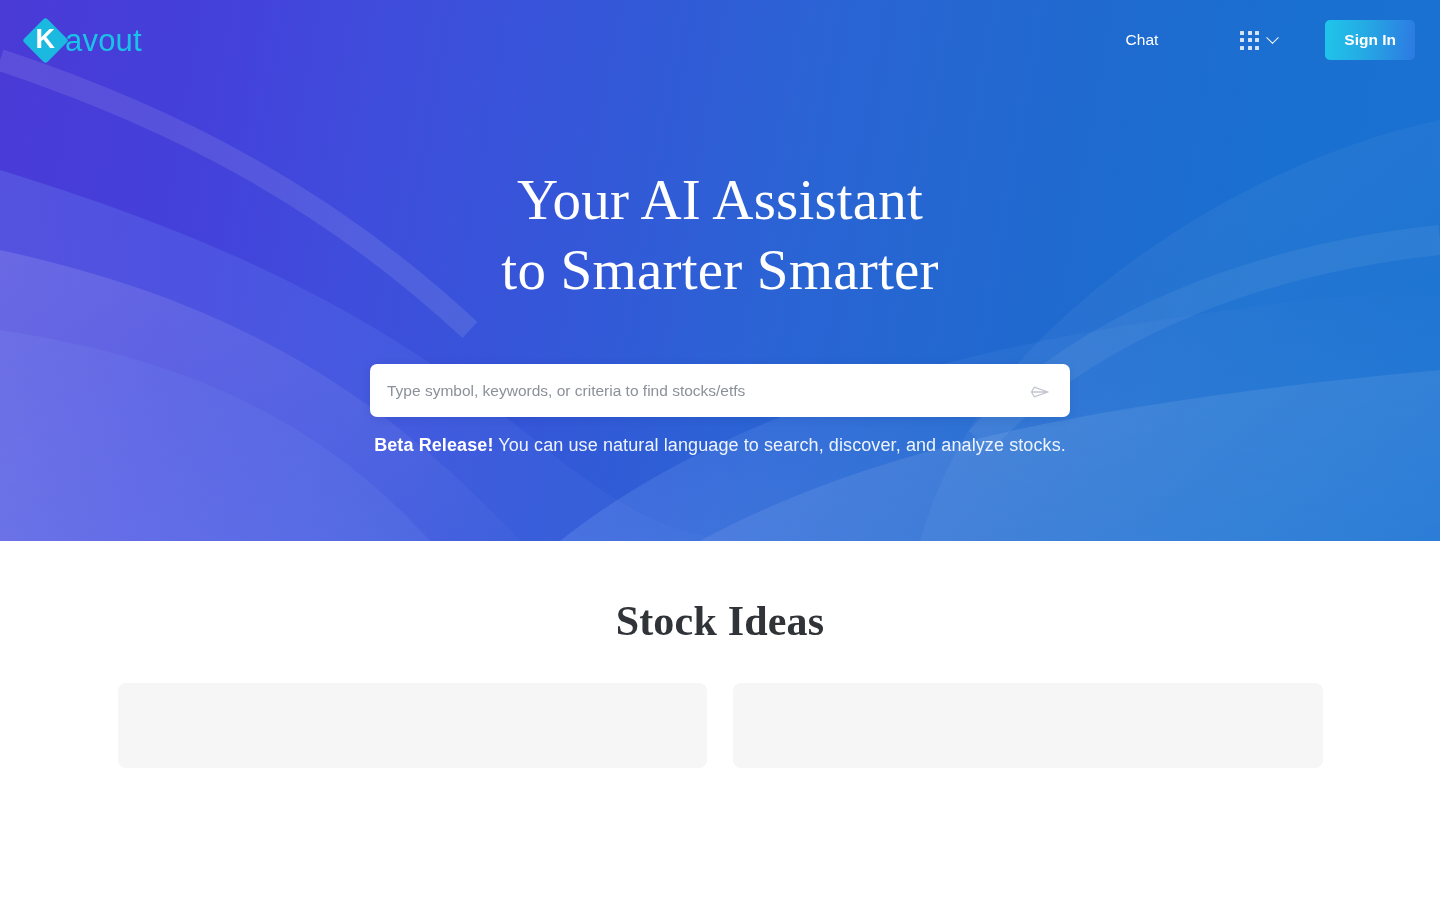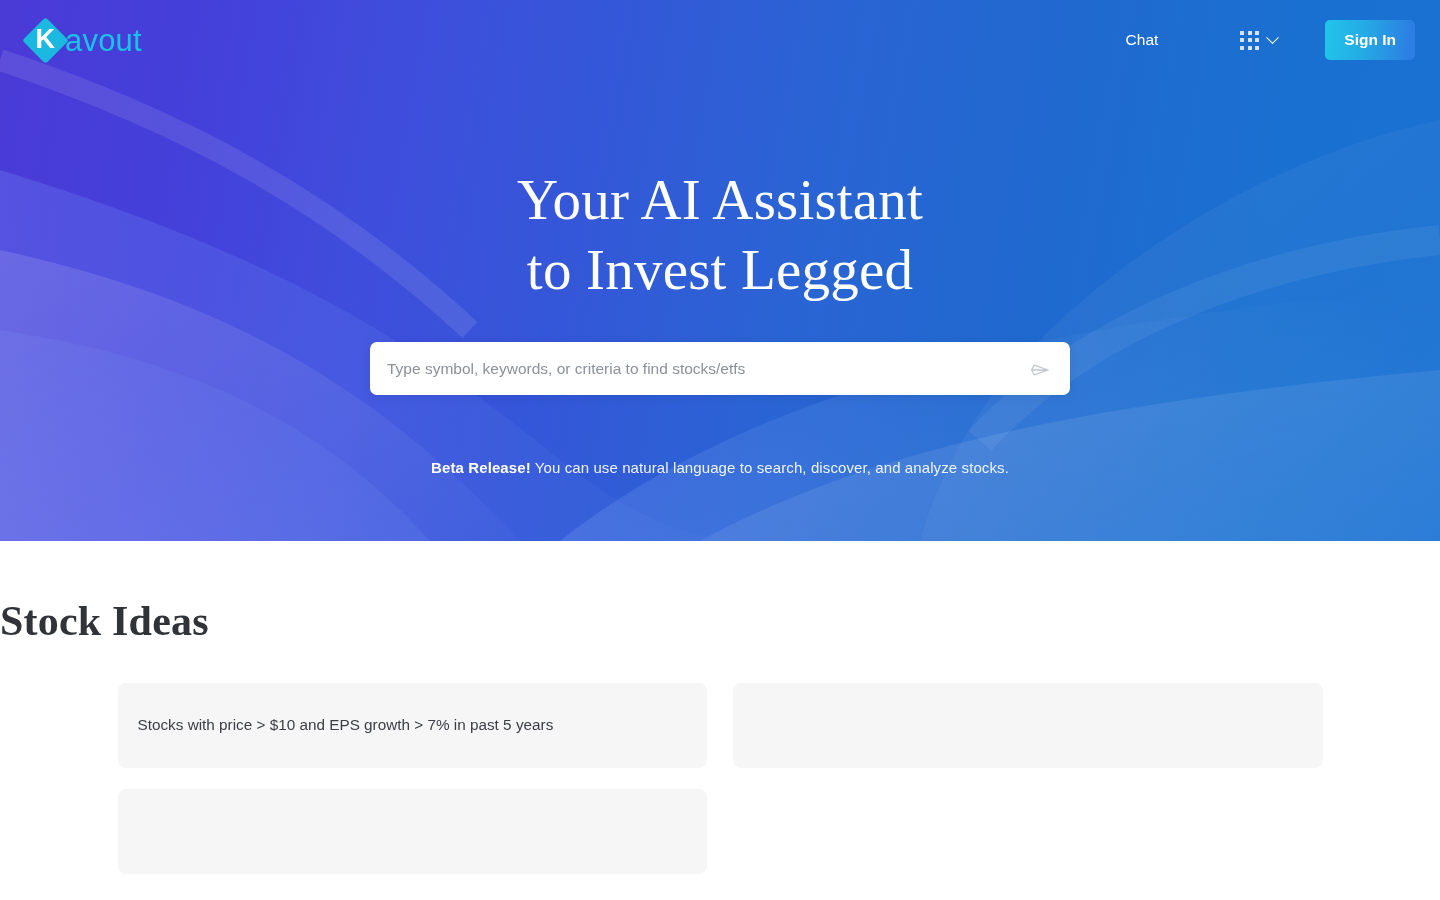--- a/index.html
+++ b/index.html
@@ -162,21 +162,21 @@
   .headline {
     font-family: Liberation Serif, serif;
     color: #ffffff;
     font-size: 57px;
     font-weight: 400;
     line-height: 1.22;
     letter-spacing: 0.2px;
   }
 
   .search-wrap {
-    margin: 38px auto 0;
+    margin: 60px auto 0;
     width: 700px;
     height: 53px;
     background: #ffffff;
     border-radius: 7px;
     display: flex;
     align-items: center;
     padding: 0 18px 0 17px;
     box-shadow: 0 2px 10px rgba(10,30,80,.10);
   }
   .search-input {
@@ -193,34 +193,35 @@
   .send-btn {
     background: transparent;
     border: none;
     cursor: pointer;
     padding: 2px 0 0 8px;
     display: flex;
     align-items: center;
   }
 
   .beta {
-    margin-top: 64px;
-    font-size: 15px;
+    margin-top: 18px;
+    font-size: 18px;
     color: #eef4fd;
     letter-spacing: .1px;
   }
   .beta b { color: #ffffff; font-weight: 700; }
 
   
   .ideas {
     width: 1440px;
     background: #ffffff;
     padding-top: 56px;
   }
   .section-title {
+    text-align: center;
     font-family: "Liberation Serif", "DejaVu Serif", serif;
     font-size: 42px;
     font-weight: 700;
     color: #303338;
     letter-spacing: .2px;
   }
   .cards {
     margin: 38px auto 0;
     width: 1205px;
     display: grid;
@@ -310,21 +311,21 @@
       </div>
 
       <button class="btn-signin">Sign In</button>
     </div>
   </nav>
 
   <div class="hero-body">
 
     <h1 class="headline">
       <span>Your AI Assistant</span><br>
-      <span>to Invest Legged</span>
+      <span>to Smarter Smarter</span>
     </h1>
 
     <div class="search-wrap">
       <input class="search-input" type="text" placeholder="Type symbol, keywords, or criteria to find stocks/etfs" style="">
       <button class="send-btn">
         <svg width="24" height="24" viewBox="0 0 24 24" fill="none">
           <path d="M3.5 12 L20 12 M3.5 12 L6.2 7.2 L20 12 L6.2 16.8 Z" stroke="#c2c6cc" stroke-width="1.3" stroke-linejoin="round" stroke-linecap="round" fill="none"></path>
         </svg>
       </button>
     </div>
@@ -337,23 +338,20 @@
 
 <section class="ideas">
 
   <h2 class="section-title">Stock Ideas</h2>
 
   <div class="cards">
 
 
 
 
-    <div class="card">
-      <span class="card-text">Stocks with price &gt; $10 and EPS growth &gt; 7% in past 5 years</span>
-    </div>
 
     <div class="card">
       <span class="card-text"></span>
     </div>
 
     <div class="card">
       <span class="card-text"></span>
     </div>
   </div>
 </section>

